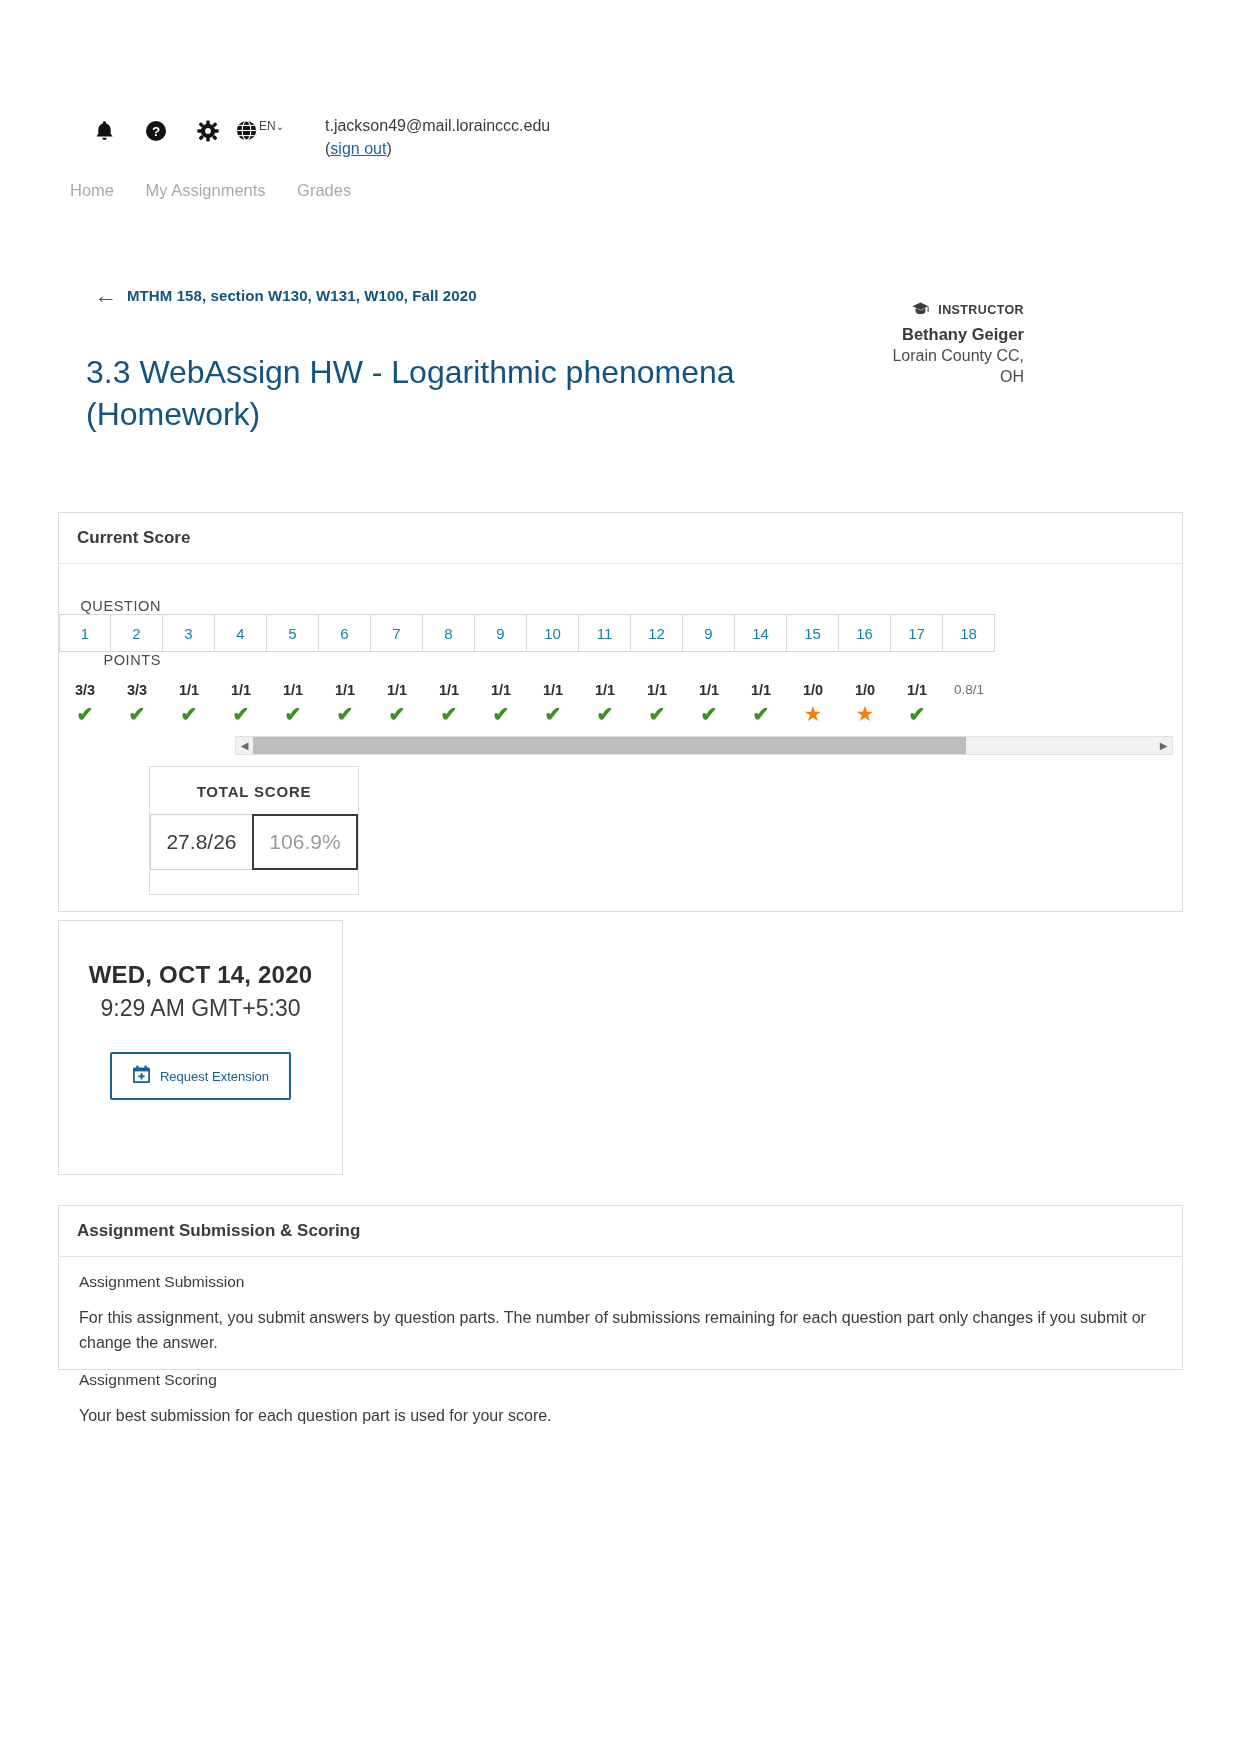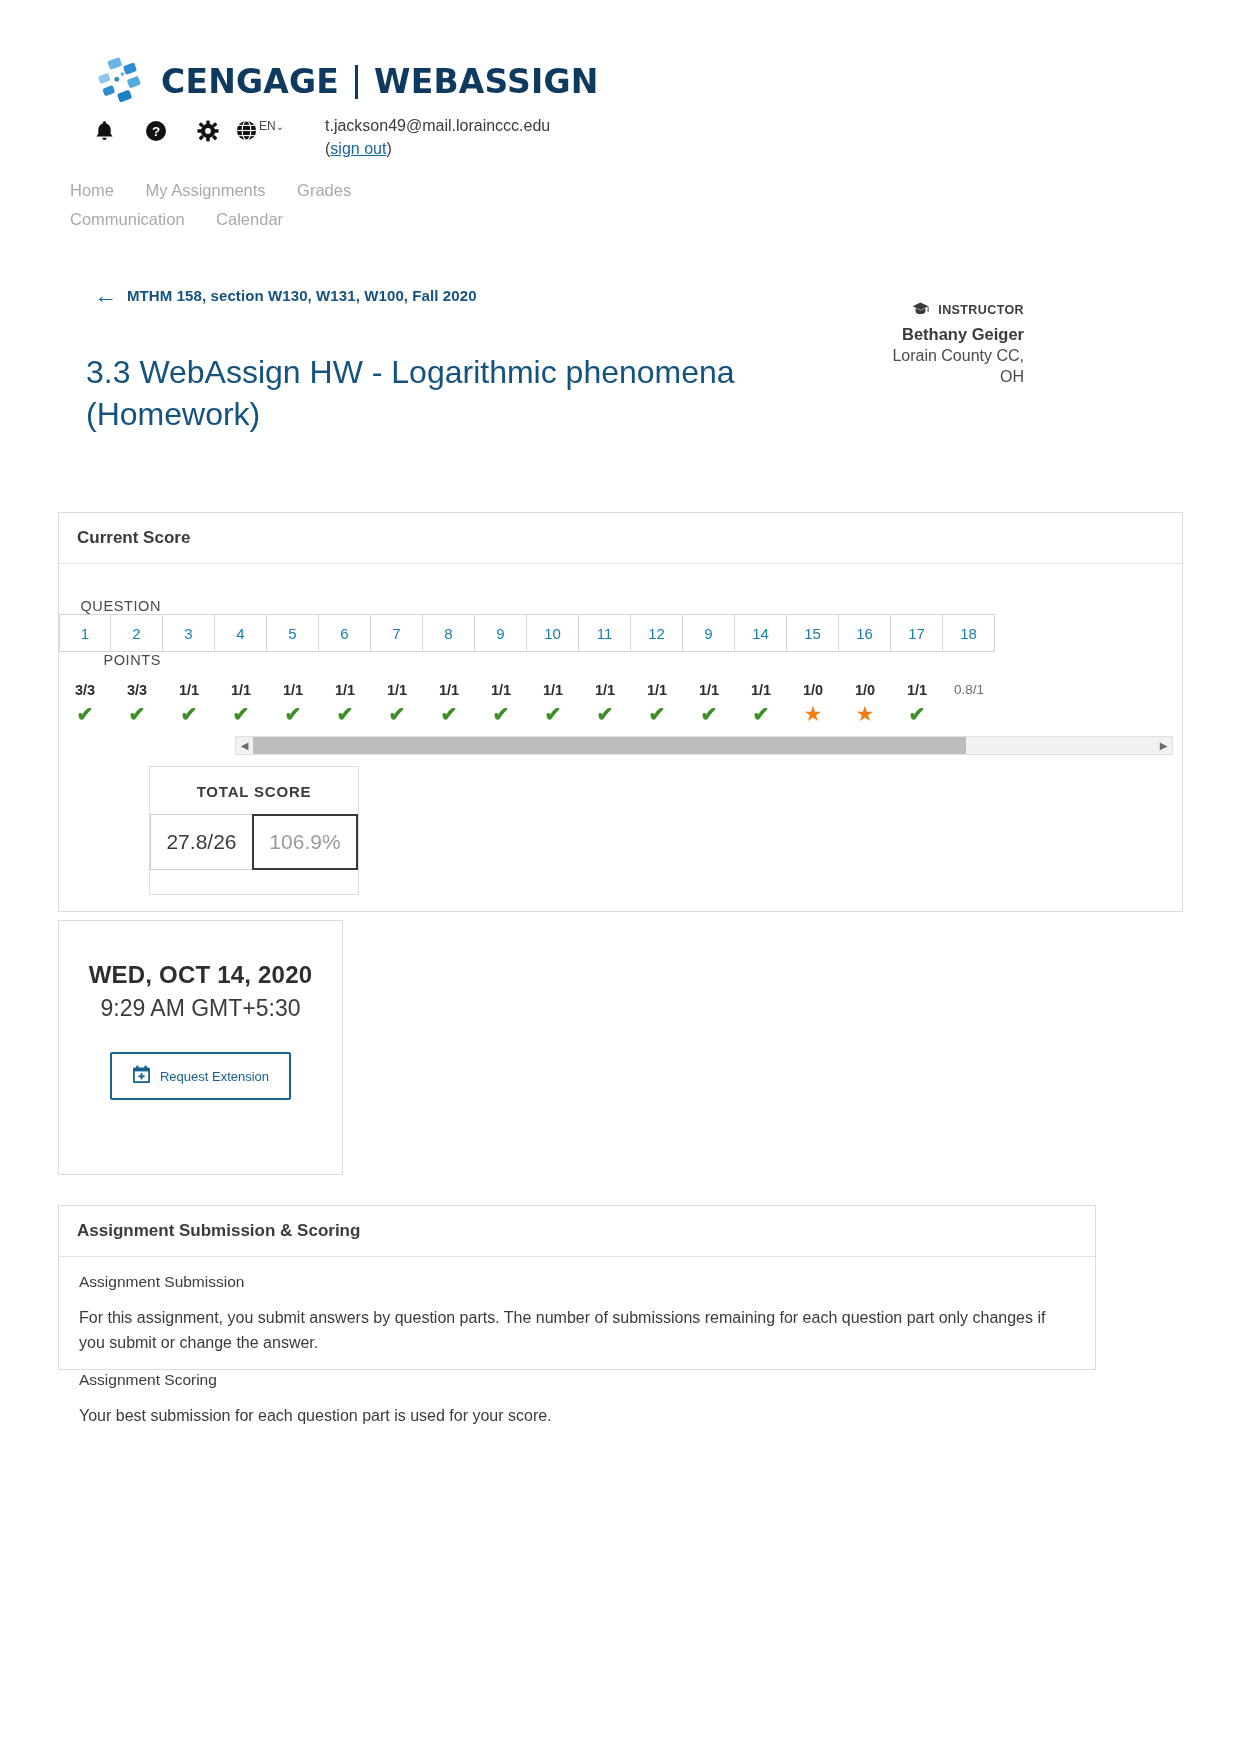--- a/index.html
+++ b/index.html
@@ -153,50 +153,31 @@
   .due-date { font-size: 24px; font-weight: bold; color: #2e2e2e; letter-spacing: 0.2px; }
   .due-time { font-size: 23px; color: #3b3b3b; margin-top: 6px; font-weight: normal; }
   .ext-btn {
     display: inline-flex; align-items: center; justify-content: center;
     margin-top: 30px; padding: 11px 20px;
     border: 2px solid #17628f; color: #17628f; background: #fff;
     font-size: 13px; cursor: pointer; border-radius: 2px;
   }
   .ext-btn .cal-icon { font-size: 18px; margin-right: 9px; line-height: 18px; }
 
-  #card-sub { left: 58px; top: 1205px; width: 1038px; height: 165px; }
+  #card-sub { left: 58px; top: 1205px; width: 1125px; height: 165px; }
   .sub-body { padding: 16px 20px 18px 20px; }
   .sub-h { font-size: 15.5px; color: #3b3b3b; margin: 0 0 14px 0; }
   .sub-p { font-size: 16px; color: #3b3b3b; line-height: 25px; margin: 0 0 16px 0; }
   .sub-p.last { margin-bottom: 0; }
 </style>
 </head>
 <body>
 
 <div class="page">
 
-  <div class="brand-row">
-    <span class="brand-mark">
-      <svg width="52" height="52" viewBox="0 0 52 52" aria-hidden="true">
-        <g transform="rotate(-20 26 26)">
-          <rect x="20" y="2" width="13" height="9" rx="2" fill="#6cb4e4"></rect>
-          <rect x="33" y="12" width="12" height="9" rx="2" fill="#2f8ed0"></rect>
-          <rect x="32" y="26" width="12" height="9" rx="2" fill="#56a9de"></rect>
-          <rect x="18" y="36" width="13" height="9" rx="2" fill="#1a7fc4"></rect>
-          <rect x="6" y="26" width="11" height="8" rx="2" fill="#2f8ed0"></rect>
-          <rect x="6" y="13" width="11" height="8" rx="2" fill="#8ec7ea"></rect>
-          <circle cx="23" cy="22" r="2.4" fill="#2f8ed0"></circle>
-          <circle cx="30" cy="19" r="1.8" fill="#6cb4e4"></circle>
-        </g>
-      </svg>
-    </span>
-    <span class="brand-text">
-      <span>CENGAGE</span><span class="brand-divider"></span><span>WEBASSIGN</span>
-    </span>
-  </div>
 
   <div class="util-row">
     <div class="util-icon">
       <svg width="19" height="22" viewBox="0 0 19 22" aria-hidden="true">
         <path d="M9.5 1.2c-.9 0-1.6.7-1.6 1.6v.6C5.2 4.1 3.3 6.5 3.3 9.4v4.4L1.4 16.6h16.2l-1.9-2.8V9.4c0-2.9-1.9-5.3-4.6-6V2.8c0-.9-.7-1.6-1.6-1.6z" fill="#111"></path>
         <path d="M7.3 17.8a2.2 2.2 0 0 0 4.4 0z" fill="#111"></path>
       </svg>
     </div>
     <div class="util-icon">
       <svg width="22" height="22" viewBox="0 0 22 22" aria-hidden="true">
@@ -242,24 +223,20 @@
   <div class="account">
     <div class="account-email">t.jackson49@mail.lorainccc.edu</div>
     <div class="account-signout"><span>(</span><a href="#">sign out</a><span>)</span></div>
   </div>
 
   <div class="mainnav">
     <div>
       <a href="#">Home</a>
       <a href="#">My Assignments</a>
       <a href="#">Grades</a>
-    </div>
-    <div class="row2">
-      <a href="#">Communication</a>
-      <a href="#">Calendar</a>
     </div>
   </div>
 
   <div class="breadcrumb">
     <span class="arrow">←</span>
     <span class="bc-text">MTHM 158, section W130, W131, W100, Fall 2020</span>
   </div>
 
   <h1 class="page-title">3.3 WebAssign HW - Logarithmic phenomena (Homework)</h1>
 

